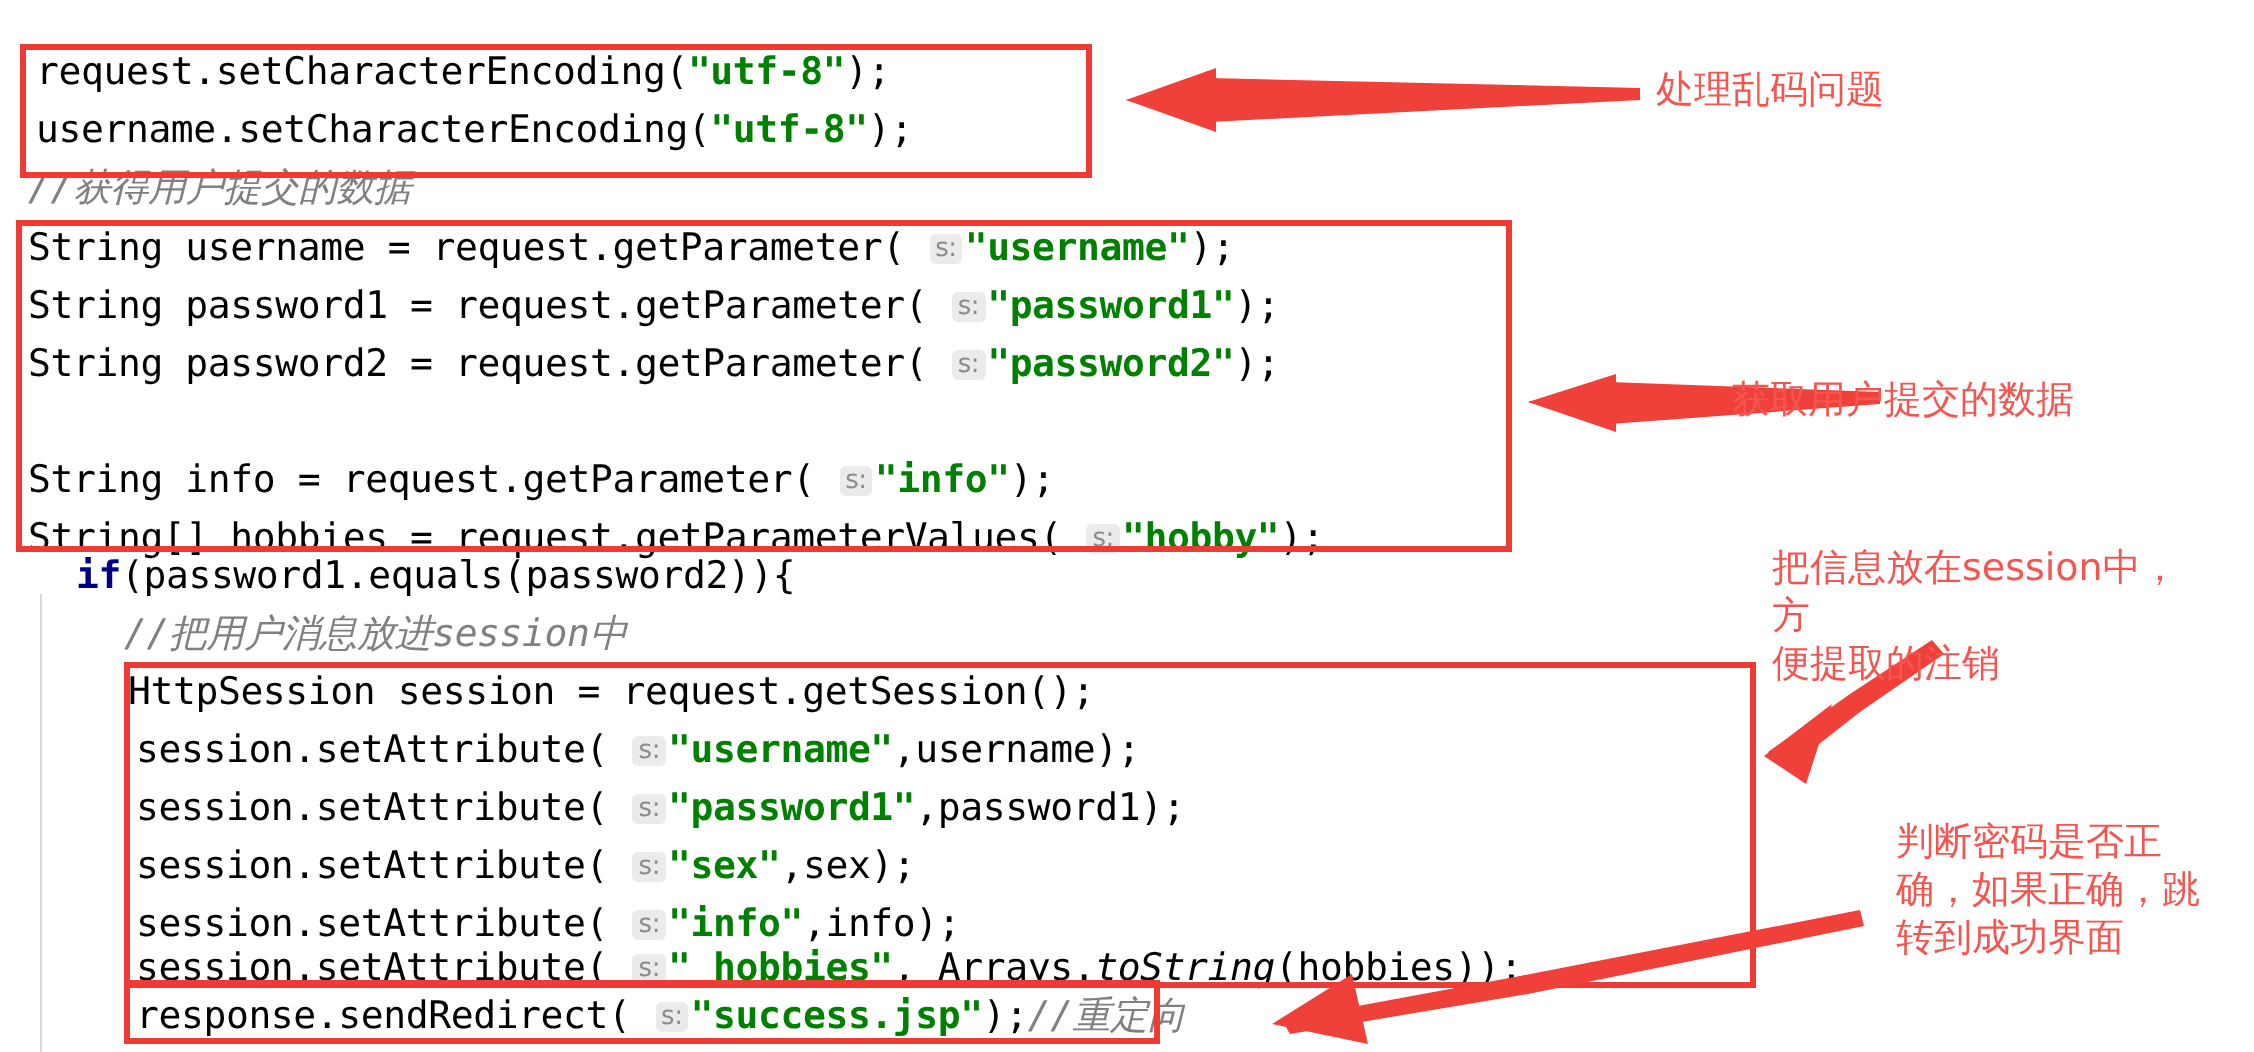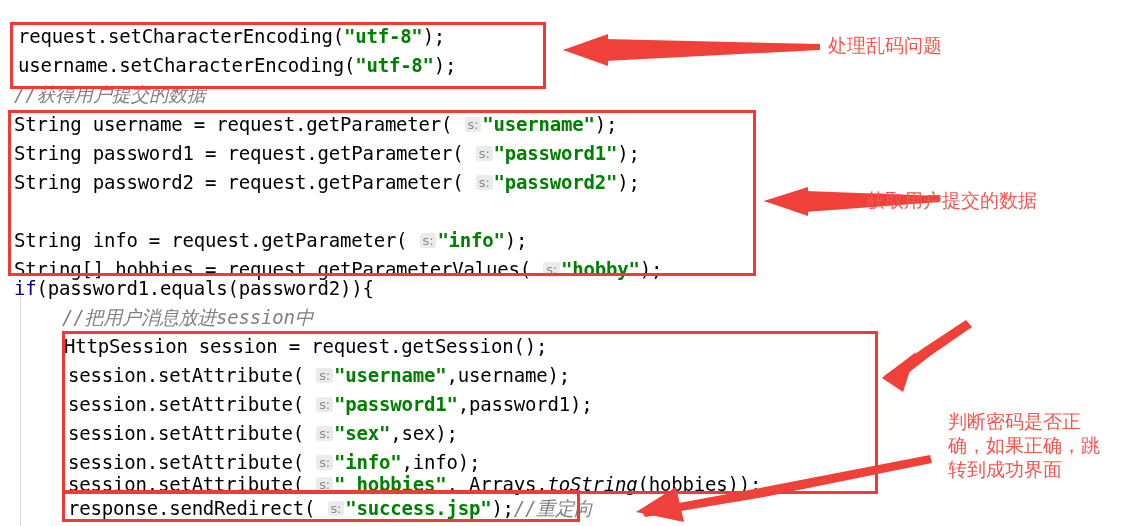--- a/index.html
+++ b/index.html
@@ -36,21 +36,21 @@
     left: 0;
     height: 29px;
     line-height: 29px;
     white-space: pre;
     font-family: "DejaVu Sans Mono", monospace;
     font-size: 19px;
     color: #000000;
     letter-spacing: -0.2px;
   }
 
-  .tok-kw      { color: #000080; font-weight: normal; }
+  .tok-kw      { color: #000080; font-weight: bold; margin-left: 24px; }
   .tok-str     { color: #008000; font-weight: bold; }
   .tok-plain   { color: #000000; }
   .tok-italic  { color: #808080; font-style: italic; }
   .tok-method-i{ color: #000000; font-style: italic; }
 
   
   .hint {
     display: inline-block;
     background: #ebebeb;
     color: #8c8c8c;
@@ -159,18 +159,20 @@
     <g>
       <polygon points="641,510 760,488 930,455 932,463 764,497 645,517" fill="#f0403a"></polygon>
       <polygon points="636,512 676,487 684,522" fill="#f0403a"></polygon>
     </g>
   </svg>
 
   <div class="annot" style="left:828px; top:33px;">处理乱码问题</div>
 
   <div class="annot" style="left:866px; top:188px;">获取用户提交的数据</div>
 
+  <div class="annot" style="left:886px; top:272px; width:220px;">把信息放在session中，方
+便提取的注销</div>
 
   <div class="annot" style="left:948px; top:409px; width:170px;">判断密码是否正
 确，如果正确，跳
 转到成功界面</div>
 
 </div>
 
 </body></html>

